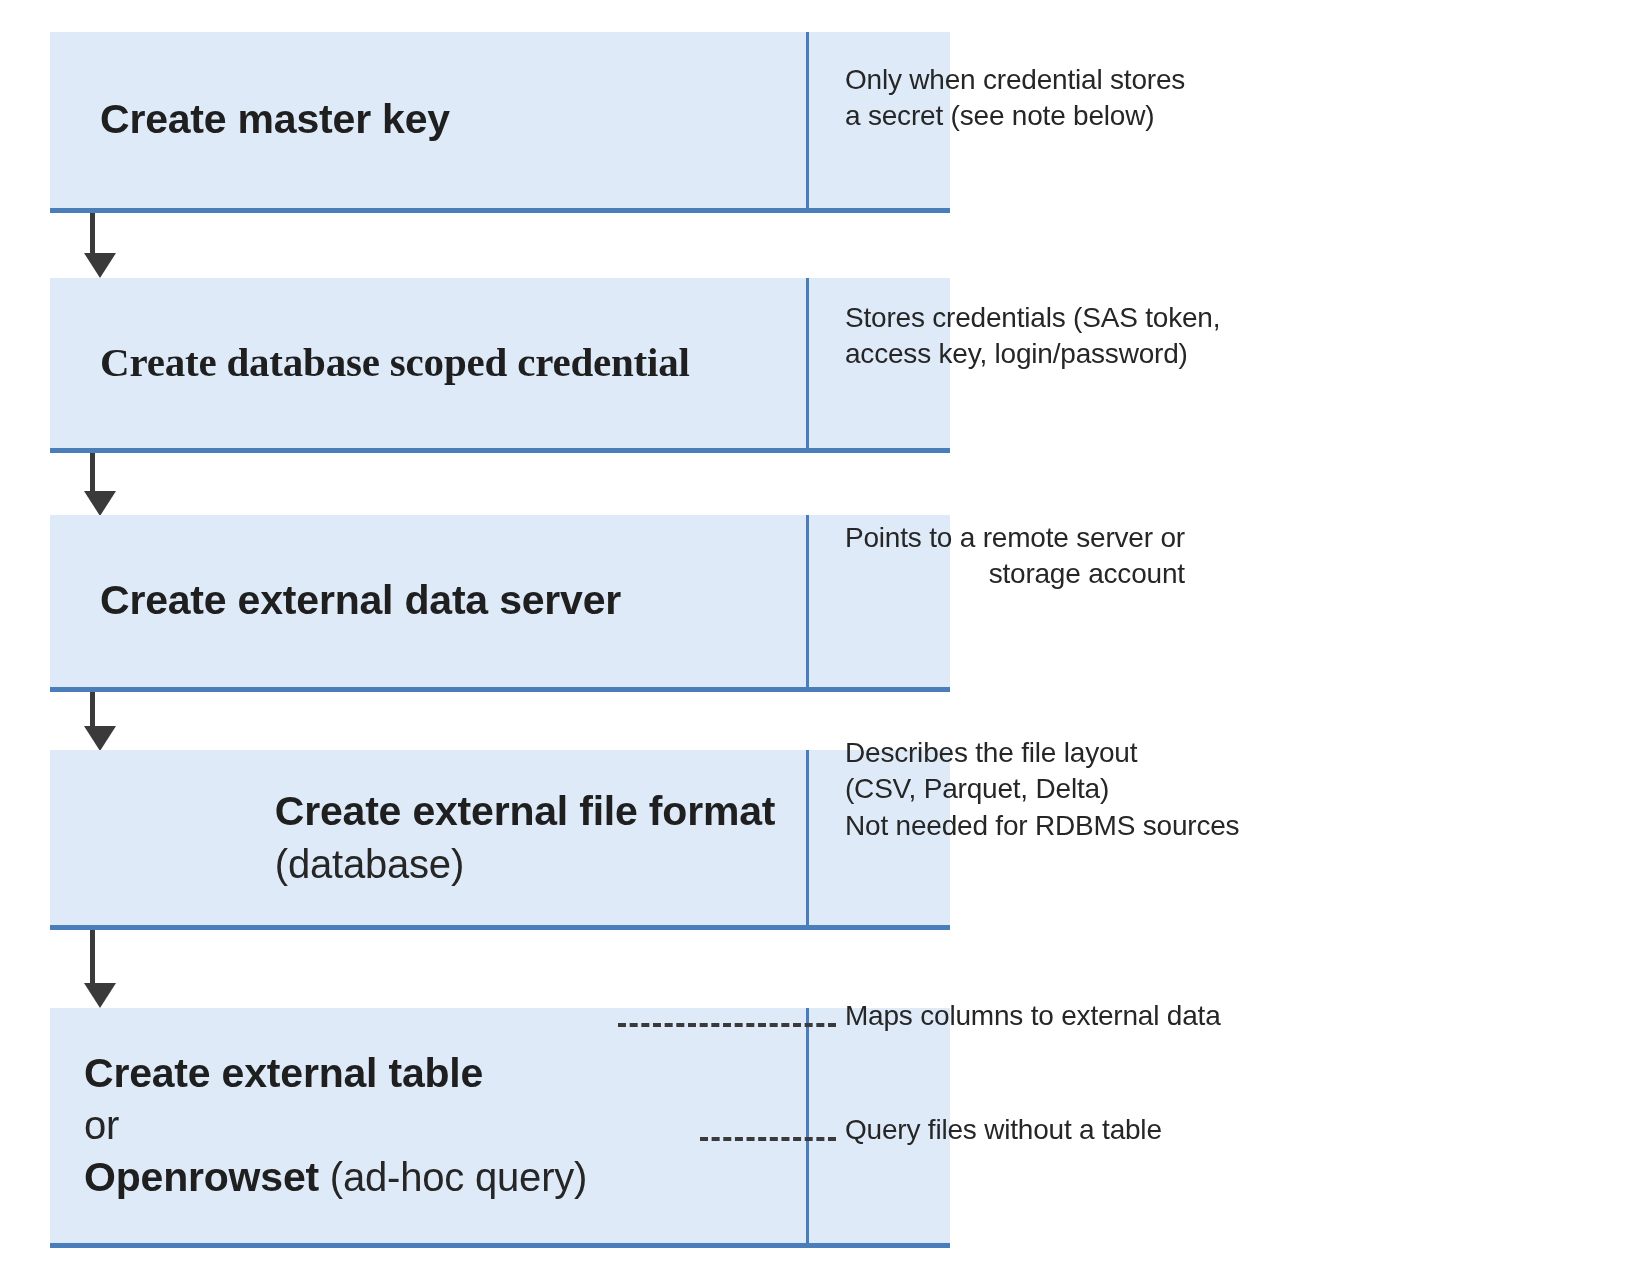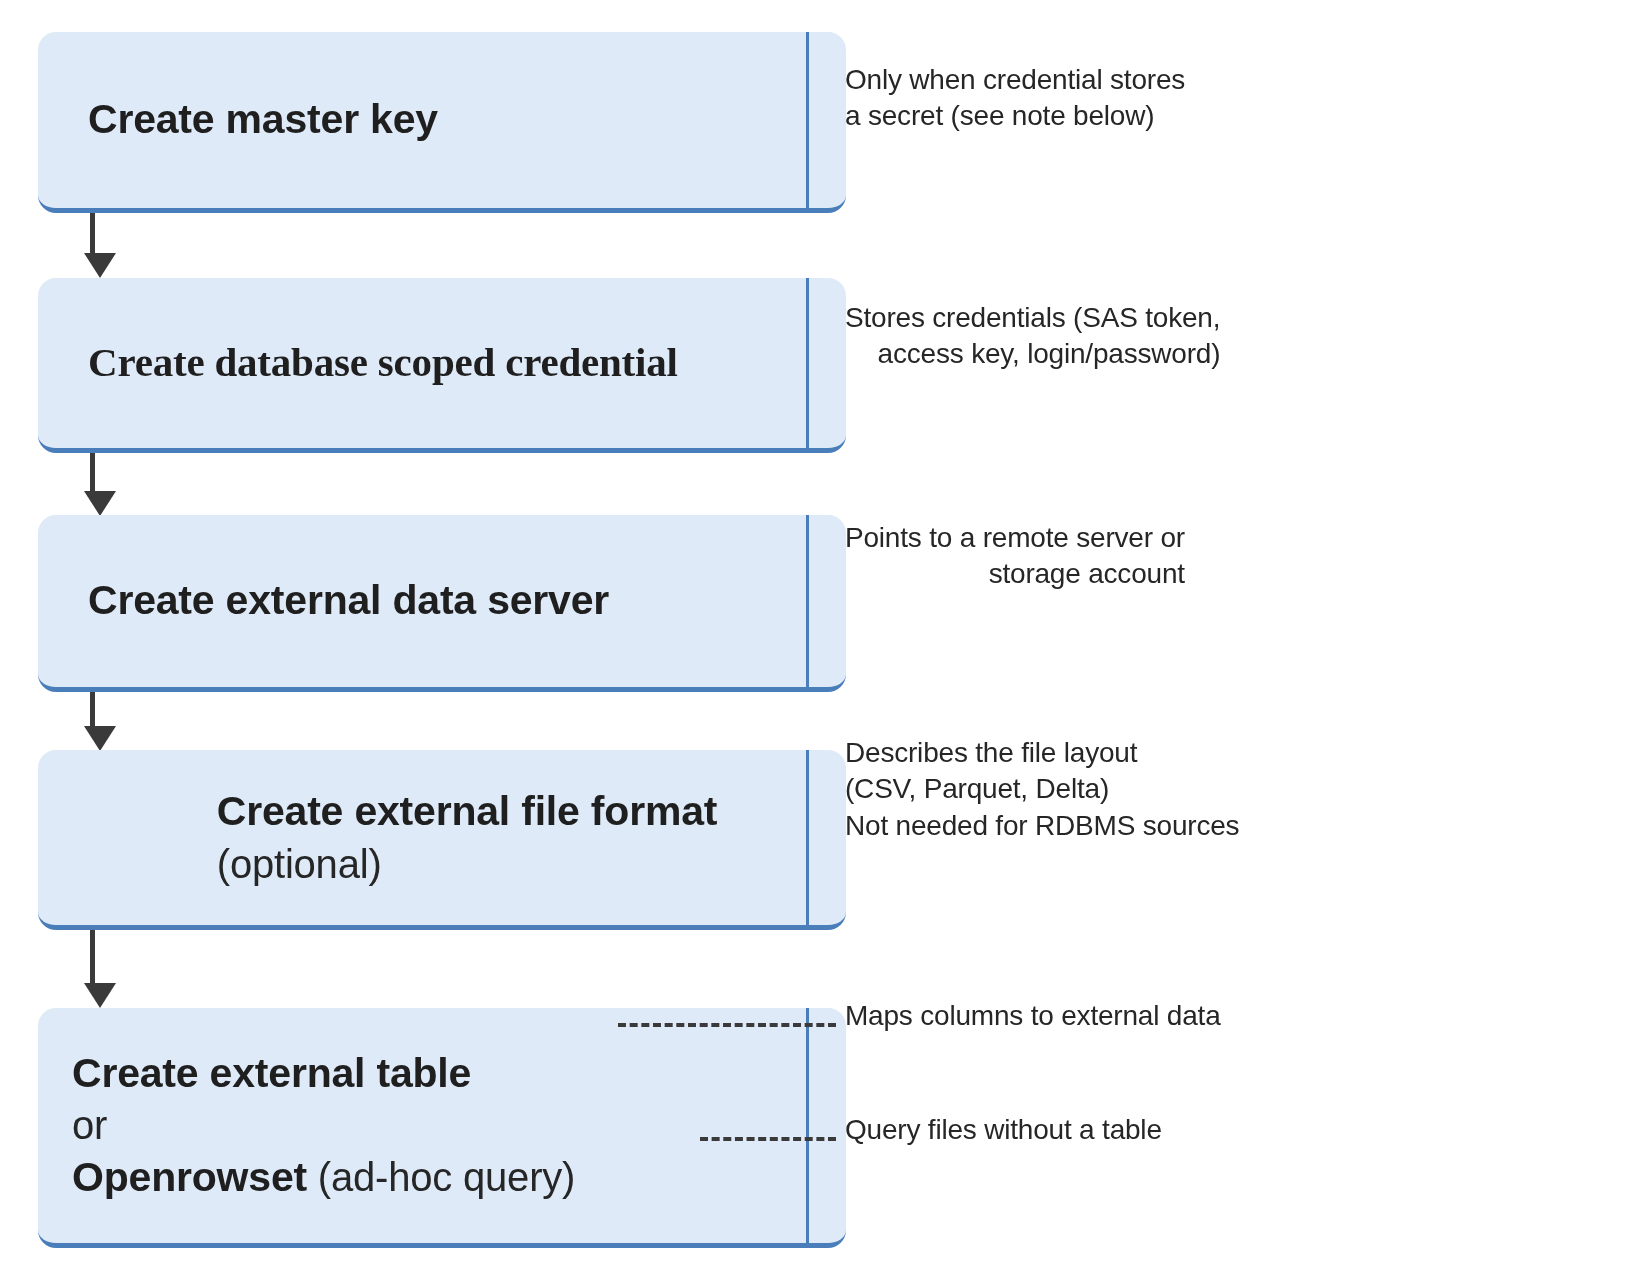--- a/index.html
+++ b/index.html
@@ -17,29 +17,28 @@
   }
   #diagram {
     position: relative;
     width: 1638px;
     height: 1284px;
   }
 
   
   .step-box {
     position: absolute;
-    left: 38px;
-    width: 808px;
+    left: 50px;
+    width: 900px;
     background: #deeaf8;
     border-bottom: 5px solid #4a7ebb;
     box-sizing: border-box;
     display: flex;
     flex-direction: column;
     justify-content: center;
-    border-radius: 18px;
   }
   .step-text {
     padding-left: 50px;
     line-height: 1.30;
     font-size: 40px;
     letter-spacing: -0.2px;
   }
   .step-title {
     font-weight: bold;
     font-size: 41px;
@@ -119,21 +118,21 @@
     <div class="shaft" style="height:42px;"></div>
     <div class="head" style="top:40px; left:8px;"></div>
   </div>
 
   <div class="step-box" style="top:278px; height:175px;font-family:Liberation Serif, serif;">
     <div class="step-text">
       <div class="step-title">Create database scoped credential</div>
     </div>
   </div>
   <div class="vrule" style="top:278px; height:175px;"></div>
-  <div class="note" style="top:300px;text-align:right;">Stores credentials (SAS token,
+  <div class="note" style="top:300px;">Stores credentials (SAS token,
 access key, login/password)</div>
 
   <div class="arrow" style="top:453px; height:62px;">
     <div class="shaft" style="height:40px;"></div>
     <div class="head" style="top:38px; left:8px;"></div>
   </div>
 
   <div class="step-box" style="top:515px; height:177px;">
     <div class="step-text">
       <div class="step-title">Create external data server</div>
@@ -144,21 +143,21 @@
 storage account</div>
 
   <div class="arrow" style="top:692px; height:58px;">
     <div class="shaft" style="height:36px;"></div>
     <div class="head" style="top:34px; left:8px;"></div>
   </div>
 
   <div class="step-box" style="top:750px; height:180px;align-items:center;">
     <div class="step-text">
       <div class="step-title">Create external file format</div>
-      <div class="step-sub">(optional)</div>
+      <div class="step-sub">(database)</div>
     </div>
   </div>
   <div class="vrule" style="top:750px; height:180px;"></div>
   <div class="note" style="top:735px;">Describes the file layout
 (CSV, Parquet, Delta)
 Not needed for RDBMS sources</div>
 
   <div class="arrow" style="top:930px; height:78px;">
     <div class="shaft" style="height:55px;"></div>
     <div class="head" style="top:53px; left:8px;"></div>

